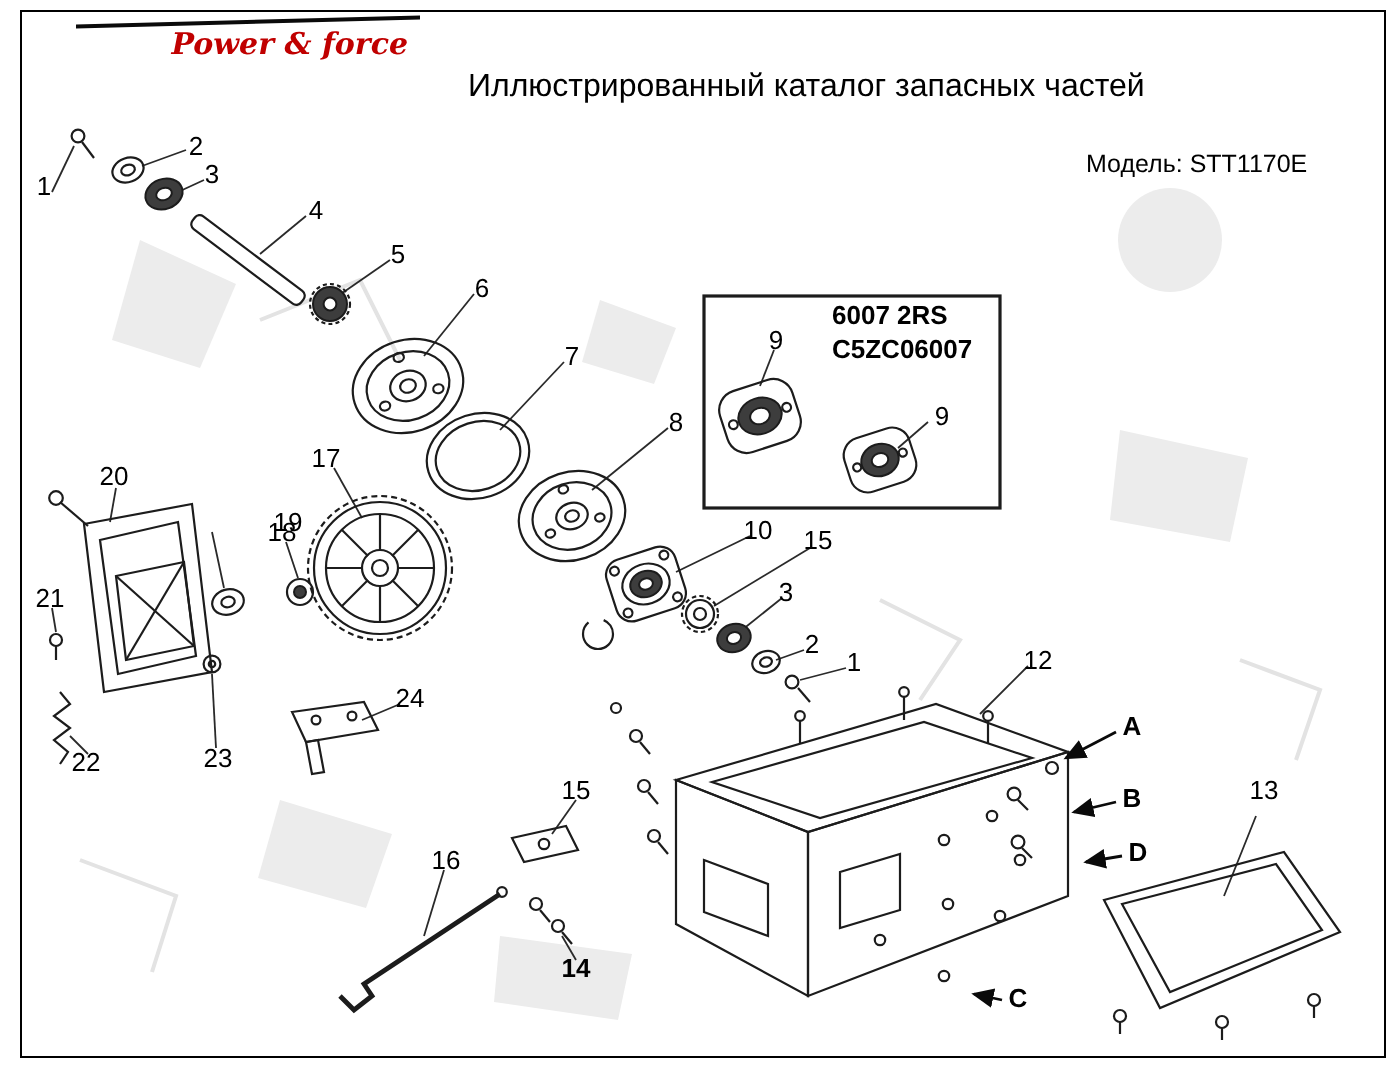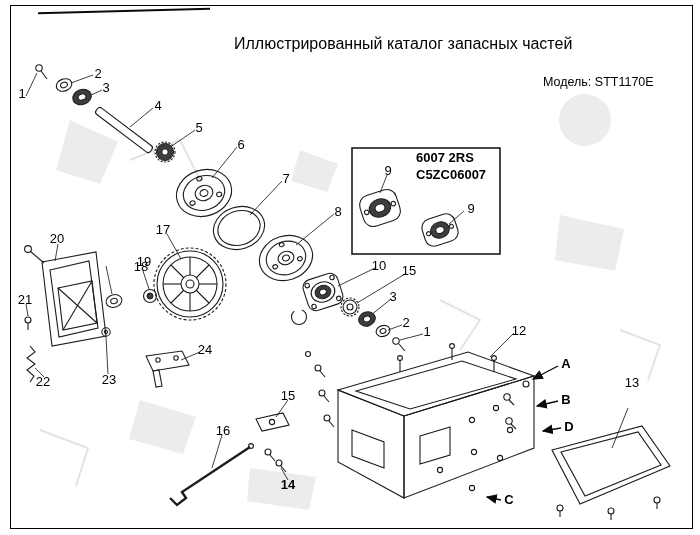--- a/index.html
+++ b/index.html
@@ -51,20 +51,21 @@
 </style>
 </head>
 <body>
 
 <div class="page">
 
   <div class="frame"></div>
 
   <div class="logo">
     <div class="logo-swoosh"></div>
+    <div class="logo-tagline" style="color: rgb(192, 0, 0);">Power &amp; force</div>
   </div>
 
   <div class="catalog-title">Иллюстрированный каталог запасных частей</div>
   <div class="model-label">Модель: STT1170E</div>
 
   <svg class="art" viewBox="0 0 700 535">
     <defs>
       <marker id="arr" markerWidth="9" markerHeight="9" refX="7" refY="3.5" orient="auto">
         <path d="M0,0 L8,3.5 L0,7 Z" fill="#0a0a0a"></path>
       </marker>
@@ -343,21 +344,21 @@
       <div class="callout" style="left: 286px; top: 178px;">7</div>
       <div class="callout" style="left: 338px; top: 211px;">8</div>
       <div class="callout" style="left: 388px; top: 170px;">9</div>
       <div class="callout" style="left: 471px; top: 208px;">9</div>
       <div class="callout" style="left: 379px; top: 265px;">10</div>
       <div class="callout" style="left: 409px; top: 270px;">15</div>
       <div class="callout" style="left: 393px; top: 296px;">3</div>
       <div class="callout" style="left: 406px; top: 322px;">2</div>
       <div class="callout" style="left: 427px; top: 331px;">1</div>
       <div class="callout" style="left: 519px; top: 330px;">12</div>
-      <div class="callout" style="left: 632px; top: 382px;">13</div>
+      <div class="callout" style="left: 632px; top: 395px;">13</div>
       <div class="callout" style="left: 288px; top: 484px; font-weight: bold;">14</div>
       <div class="callout" style="left: 288px; top: 395px;">15</div>
       <div class="callout" style="left: 223px; top: 430px;">16</div>
       <div class="callout" style="left: 163px; top: 229px;">17</div>
       <div class="callout" style="left: 141px; top: 266px;">18</div>
       <div class="callout" style="left: 104px; top: 261px; margin-left: 40px;">19</div>
       <div class="callout" style="left: 57px; top: 238px;">20</div>
       <div class="callout" style="left: 25px; top: 299px; text-align: center;">21</div>
       <div class="callout" style="left: 43px; top: 381px;">22</div>
       <div class="callout" style="left: 109px; top: 379px;">23</div>

